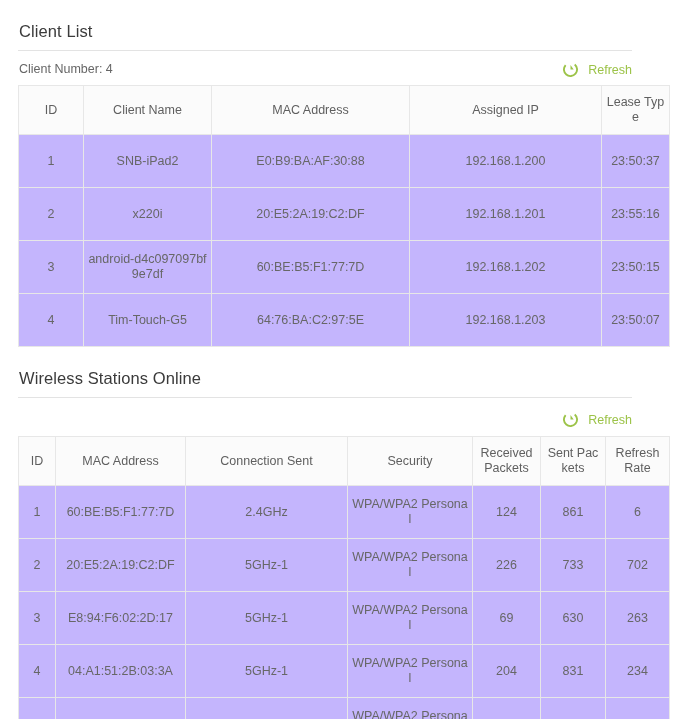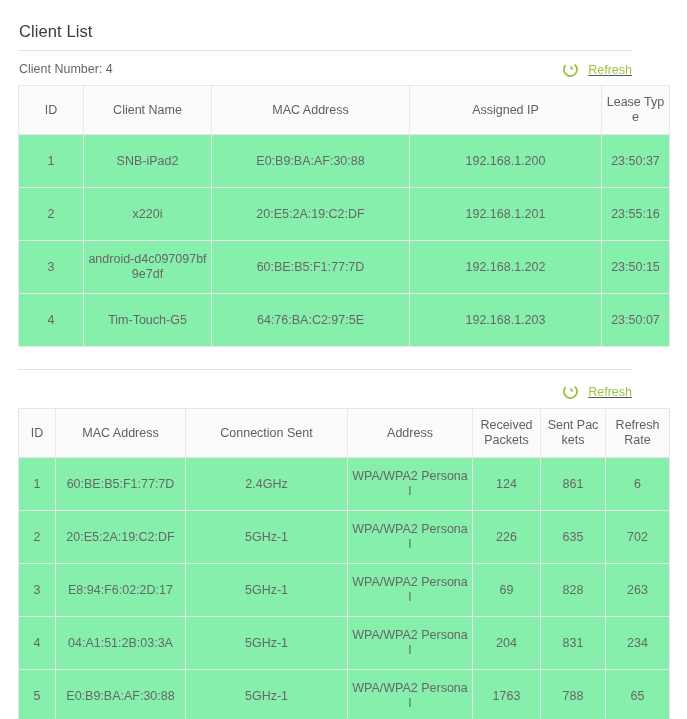--- a/index.html
+++ b/index.html
@@ -49,21 +49,20 @@
   .client-count {
     font-size: 12.5px;
     color: #666666;
   }
   .refresh-btn {
     display: flex;
     align-items: center;
     gap: 10px;
     cursor: pointer;
     user-select: none;
-    text-decoration: underline;
   }
   .refresh-label {
     color: #9cc348;
     font-size: 12.5px;
   }
   .refresh-icon {
     width: 15px;
     height: 15px;
     display: block;
   }
@@ -73,21 +72,21 @@
     padding-top: 14px;
     padding-bottom: 9px;
   }
 
   
   table.grid {
     border-collapse: collapse;
     table-layout: fixed;
     margin: 0 0 0 18px;
     width: 651px;
-    background: #86efac;
+    background: #c4b5fd;
   }
   table.grid th,
   table.grid td {
     border: 1px solid #e7e7e7;
     text-align: center;
     vertical-align: middle;
     color: #676767;
     font-weight: normal;
     word-wrap: break-word;
     overflow-wrap: break-word;
@@ -199,20 +198,21 @@
           <td>23:50:07</td>
         </tr>
       </tbody>
     </table>
   </div>
 
   <div>
 
     <div class="spacer-1"></div>
 
+    <h1 class="section-title">Wireless Stations Online</h1>
     <div class="section-rule"></div>
 
     <div class="toolbar toolbar-right-only">
       <span class="refresh-btn">
         <span class="refresh-icon">
           <svg viewBox="0 0 16 16" width="15" height="15" aria-hidden="true">
             <circle cx="8" cy="8" r="7" fill="none" stroke="#9cc348" stroke-width="2" stroke-dasharray="33 11" transform="rotate(-50 8 8)"></circle>
             <path d="M8 3.2 L8 8 L11.4 8 Z" fill="#9cc348"></path>
           </svg>
         </span>
@@ -228,21 +228,21 @@
           <col class="c-sec">
         <col class="c-rec">
           <col class="c-sent">
           <col class="c-rate">
       </colgroup>
       <thead>
         <tr>
           <th>ID</th>
           <th>MAC Address</th>
           <th>Connection Sent</th>
-          <th>Address</th>
+          <th>Security</th>
           <th>Received Packets</th>
           <th>Sent Packets</th>
           <th>Refresh Rate</th>
         </tr>
       </thead>
       <tbody>
         <tr>
           <td>1</td>
           <td>60:BE:B5:F1:77:7D</td>
           <td>2.4GHz</td>
@@ -250,30 +250,30 @@
           <td>124</td>
           <td>861</td>
           <td>6</td>
         </tr>
         <tr>
           <td>2</td>
           <td>20:E5:2A:19:C2:DF</td>
           <td>5GHz-1</td>
           <td>WPA/WPA2 Personal</td>
           <td>226</td>
-          <td>635</td>
+          <td>733</td>
           <td>702</td>
         </tr>
         <tr>
           <td>3</td>
           <td>E8:94:F6:02:2D:17</td>
           <td>5GHz-1</td>
           <td>WPA/WPA2 Personal</td>
           <td>69</td>
-          <td>828</td>
+          <td>630</td>
           <td>263</td>
         </tr>
         <tr>
           <td>4</td>
           <td>04:A1:51:2B:03:3A</td>
           <td>5GHz-1</td>
           <td>WPA/WPA2 Personal</td>
           <td>204</td>
           <td>831</td>
           <td>234</td>

